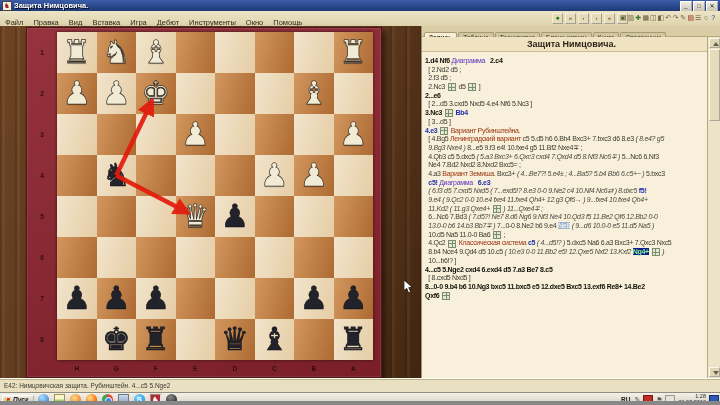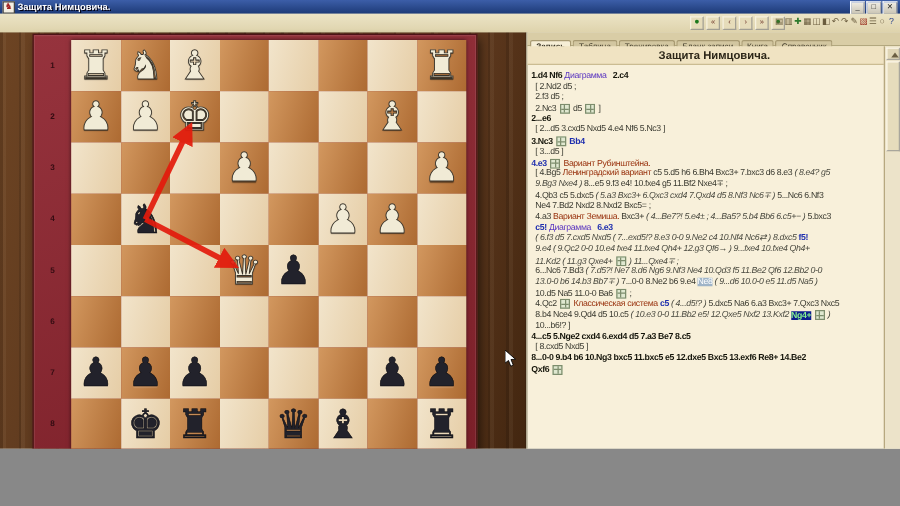--- a/index.html
+++ b/index.html
@@ -1,16 +1,16 @@
 <!DOCTYPE html>
 <html><head>
 <meta charset="utf-8">
 <style>
   html,body{margin:0;padding:0;background:#888;}
-  .screen{position:relative;width:720px;height:359px;overflow:hidden;
+  .screen{position:relative;width:720px;height:401px;overflow:hidden;
     font-family:"Liberation Sans",sans-serif;background:#d6d1c2;cursor:default;}
   
   .titlebar{position:absolute;left:0;top:0;width:720px;height:11px;
     background:linear-gradient(180deg,#3c5ea8,#1d3a77);}
   .appico{position:absolute;left:2px;top:1px;width:8px;height:8px;background:#f4efe2;
     border:1px solid #444;color:#a22323;font-size:7px;line-height:8px;text-align:center;}
   .wtitle{position:absolute;left:14px;top:1px;font-size:7.5px;font-weight:bold;color:#fff;
     text-shadow:1px 1px 0 #001;white-space:nowrap;}
   .winbtns{position:absolute;right:2px;top:1px;display:flex;gap:1px;}
   .wbtn{width:10px;height:9px;background:linear-gradient(#efece2,#c9c4b4);border:1px outset #fff;
@@ -124,20 +124,21 @@
     <div class="appico" id="appico">♞</div>
     <div class="wtitle">Защита Нимцовича.</div>
     <div class="winbtns" id="winbtns">
         <div class="wbtn">_</div>
         <div class="wbtn">□</div>
         <div class="wbtn">✕</div>
       </div>
   </div>
 
   <div class="menubar">
+    <span id="menu"><span class="mitem">Файл</span><span class="mitem">Правка</span><span class="mitem">Вид</span><span class="mitem">Вставка</span><span class="mitem">Игра</span><span class="mitem">Дебют</span><span class="mitem">Инструменты</span><span class="mitem">Окно</span><span class="mitem">Помощь</span></span>
     <span class="navgrp" id="navgrp">
         <div class="nbtn g">●</div>
         <div class="nbtn ">«</div>
         <div class="nbtn ">‹</div>
         <div class="nbtn ">›</div>
         <div class="nbtn ">»</div>
         <div class="nbtn g">●</div>
       </span>
     <span class="icogrp" id="icogrp">
         <div class="ti">▤</div>

